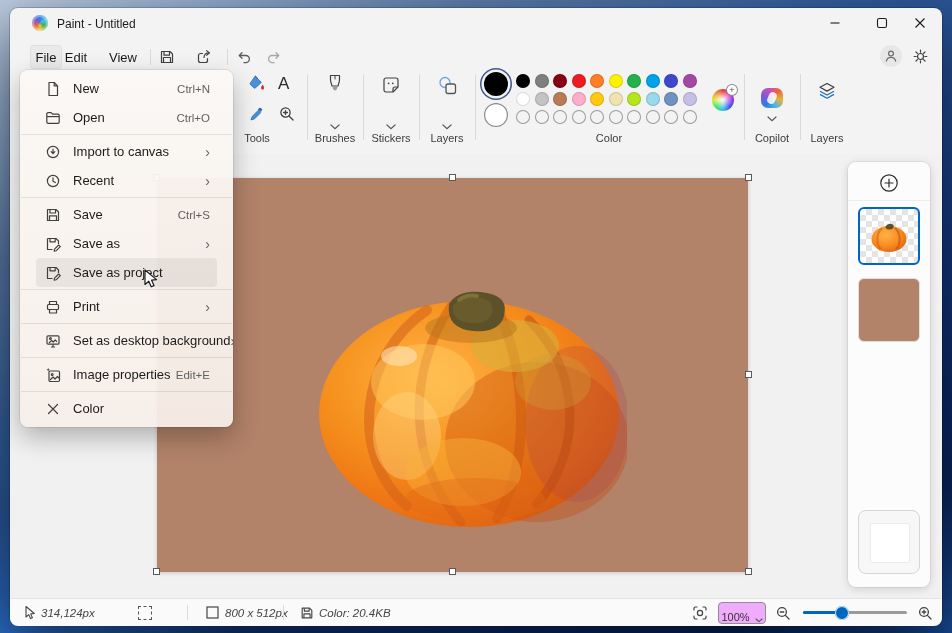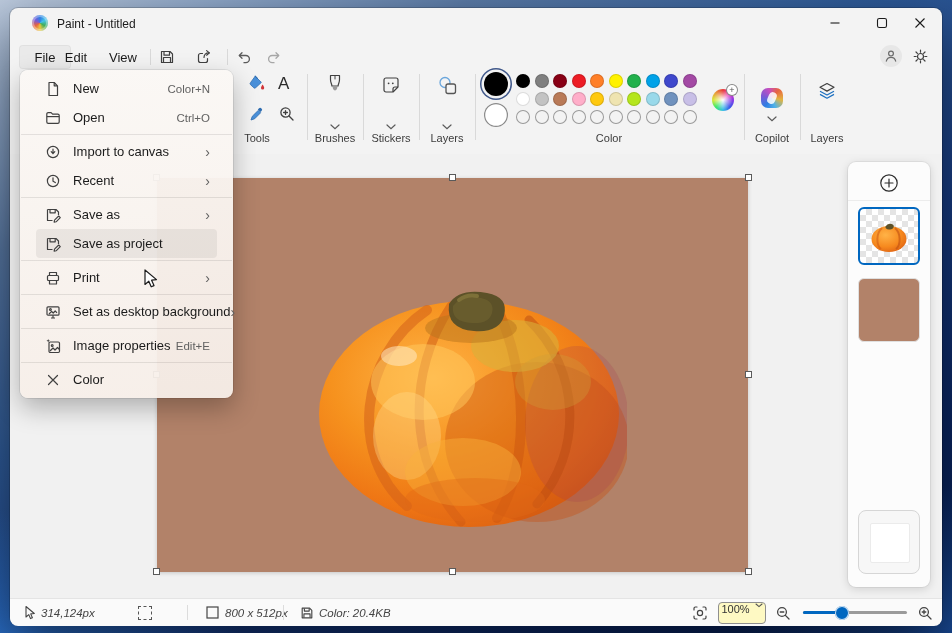--- a/index.html
+++ b/index.html
@@ -65,21 +65,21 @@
     box-shadow:0 2px 10px rgba(0,0,0,.14),0 0 0 1px rgba(0,0,0,.05);z-index:10;}
   .lp-sep{position:absolute;left:0;right:0;top:38px;height:1px;background:#ececec;}
   .thumb{position:absolute;left:10px;width:62px;box-sizing:border-box;border-radius:6px;}
   .checker{background-image:conic-gradient(#e4e4e4 25%,#fff 25% 50%,#e4e4e4 50% 75%,#fff 75%);background-size:12px 12px;}
   
   .statusbar{position:absolute;left:0;right:0;top:590px;height:27px;background:#fafafa;border-top:1px solid #e4e4e4;
     border-radius:0 0 8px 8px;font-size:11.5px;color:#444;}
   .sb{position:absolute;top:0;height:27px;display:flex;align-items:center;font-style:italic;}
   .sb-sep{position:absolute;top:6px;width:1px;height:15px;background:#dcdcdc;}
   .zoombox{position:absolute;left:708px;top:3px;width:46px;height:20px;border:1px solid #8f8f8f;border-radius:4px;
-    display:flex;align-items:flex-start;justify-content:center;gap:5px;background:#fef9c3;}
+    display:flex;align-items:flex-end;justify-content:center;gap:5px;background:#f0abfc;}
   .slider-track{position:absolute;left:793px;top:12px;width:104px;height:3px;border-radius:2px;background:#9a9a9a;}
   .slider-fill{position:absolute;left:0;top:0;height:3px;width:39px;border-radius:2px;background:#0067c0;}
   .slider-thumb{position:absolute;left:32px;top:-5.5px;width:14px;height:14px;border-radius:50%;background:#0067c0;
     box-shadow:0 0 0 1px rgba(255,255,255,.8) inset;}
 </style>
 </head>
 <body>
 
 <div class="desktop">
 <div class="window">
@@ -98,21 +98,21 @@
           </svg>
         </div>
     <div class="winbtn" style="left:888px">
       <svg width="12" height="12">
             <path d="M1.5 1.5 l9 9 M10.5 1.5 l-9 9" stroke="#1b1b1b" stroke-width="1.1"></path>
           </svg>
         </div>
   </div>
 
   <div>
-    <div class="menubtn active" style="left:9px;width:52px">File</div>
+    <div class="menubtn active" style="left:20px;width:32px">File</div>
     <div class="menubtn" style="left:48px;width:36px">Edit</div>
     <div class="menubtn" style="left:94px;width:38px">View</div>
     <div class="vline" style="left:140px;top:41px;height:16px"></div>
     <span class="mb-icon" style="left:149px">
       <svg width="16" height="16" fill="none" stroke="#404040" stroke-width="1.2" stroke-linejoin="round">
             <path d="M2.5 2.5 h8.5 l2.5 2.5 v8.5 h-11 z"></path>
             <path d="M5 2.8 v3.4 h5.5 v-3.4 M4.5 13 v-4.5 h7 V13"></path>
           </svg>
         </span>
     <span class="mb-icon" style="left:186px">
@@ -352,21 +352,21 @@
     </div>
   </div>
 
   <div class="filemenu">
     <div class="fm-item">
       <svg class="fm-ic" viewBox="0 0 16 16" fill="none" stroke="#404040" stroke-width="1.2" stroke-linejoin="round">
             <path d="M4 1.5 h5.2 L12.5 4.8 V14.5 H4 z"></path>
             <path d="M9.2 1.8 v3 h3"></path>
           </svg>
       <span class="fm-label">New</span>
-      <span class="fm-right">Color+N</span>
+      <span class="fm-right">Ctrl+N</span>
     </div>
     <div class="fm-item">
       <svg class="fm-ic" viewBox="0 0 16 16" fill="none" stroke="#404040" stroke-width="1.2" stroke-linejoin="round">
             <path d="M1.8 4 a1.4 1.4 0 0 1 1.4 -1.4 h2.9 l1.5 1.5 h5.2 a1.4 1.4 0 0 1 1.4 1.4 V12 a1.4 1.4 0 0 1 -1.4 1.4 H3.2 A1.4 1.4 0 0 1 1.8 12 z"></path>
             <path d="M1.8 6.6 h12.4"></path>
           </svg>
       <span class="fm-label">Open</span>
       <span class="fm-right">Ctrl+O</span>
     </div>
     <div class="fm-sep"></div>
@@ -380,20 +380,28 @@
     </div>
     <div class="fm-item">
       <svg class="fm-ic" viewBox="0 0 16 16" fill="none" stroke="#404040" stroke-width="1.2" stroke-linecap="round">
             <circle cx="8" cy="8" r="5.6"></circle>
             <path d="M8 4.8 v3.4 l2.3 1.4"></path>
           </svg>
       <span class="fm-label">Recent</span>
       <span class="fm-chev">›</span>
     </div>
     <div class="fm-sep"></div>
+    <div class="fm-item">
+      <svg class="fm-ic" viewBox="0 0 16 16" fill="none" stroke="#404040" stroke-width="1.2" stroke-linejoin="round">
+            <path d="M2.5 2.5 h8.5 l2.5 2.5 v8.5 h-11 z"></path>
+            <path d="M5 2.8 v3.2 h5.5 V2.8 M4.5 13 v-4.2 h7 V13"></path>
+          </svg>
+      <span class="fm-label">Save</span>
+      <span class="fm-right">Ctrl+S</span>
+    </div>
     <div class="fm-item">
       <svg class="fm-ic" viewBox="0 0 16 16" fill="none" stroke="#404040" stroke-width="1.2" stroke-linejoin="round">
             <path d="M2.5 2.5 h8.5 l2.5 2.5 v3 M7.5 13.5 h-5 v-11"></path>
             <path d="M5 2.8 v3 h5.2 v-3"></path>
             <path d="M9.5 13.2 l4.2-4.2 1.6 1.6 -4.2 4.2 -2 .4 z" stroke-width="1.1"></path>
           </svg>
       <span class="fm-label">Save as</span>
       <span class="fm-chev">›</span>
     </div>
     <div class="fm-item hovered">

